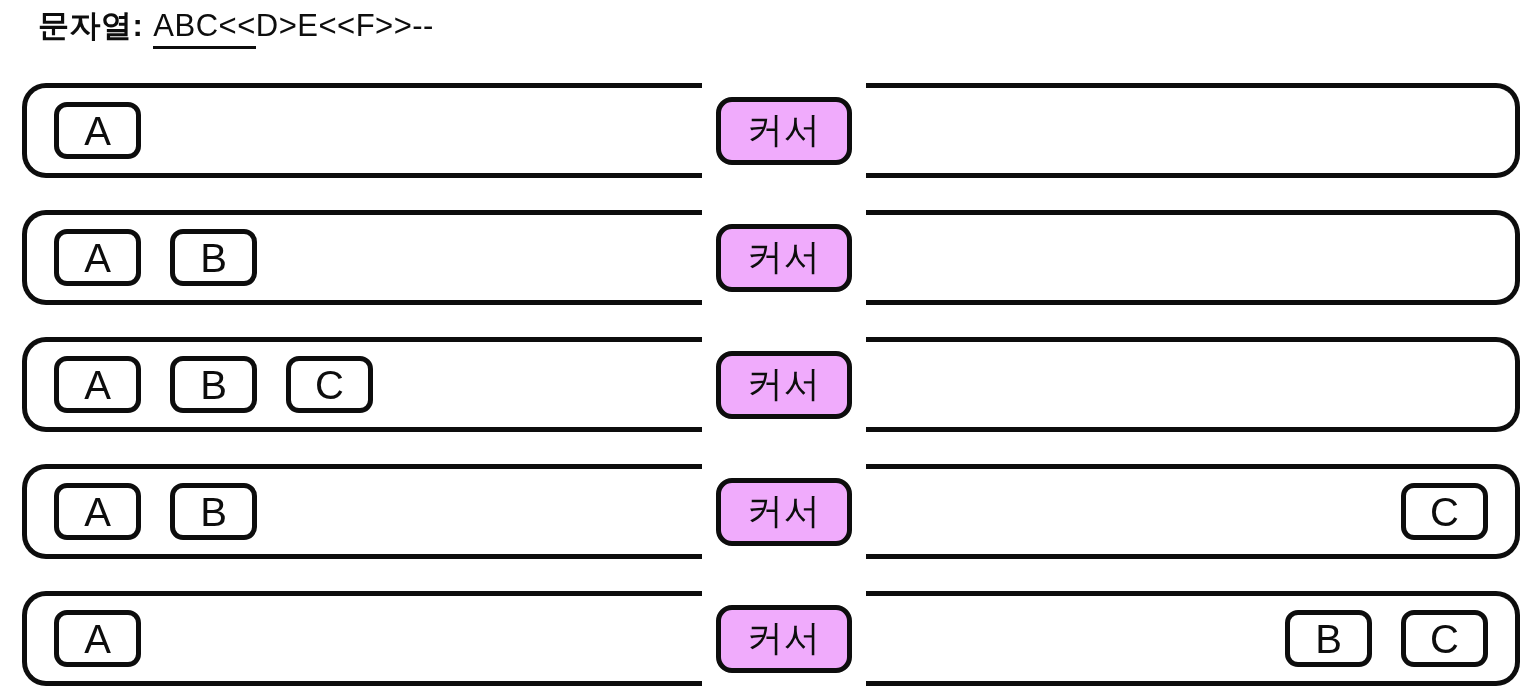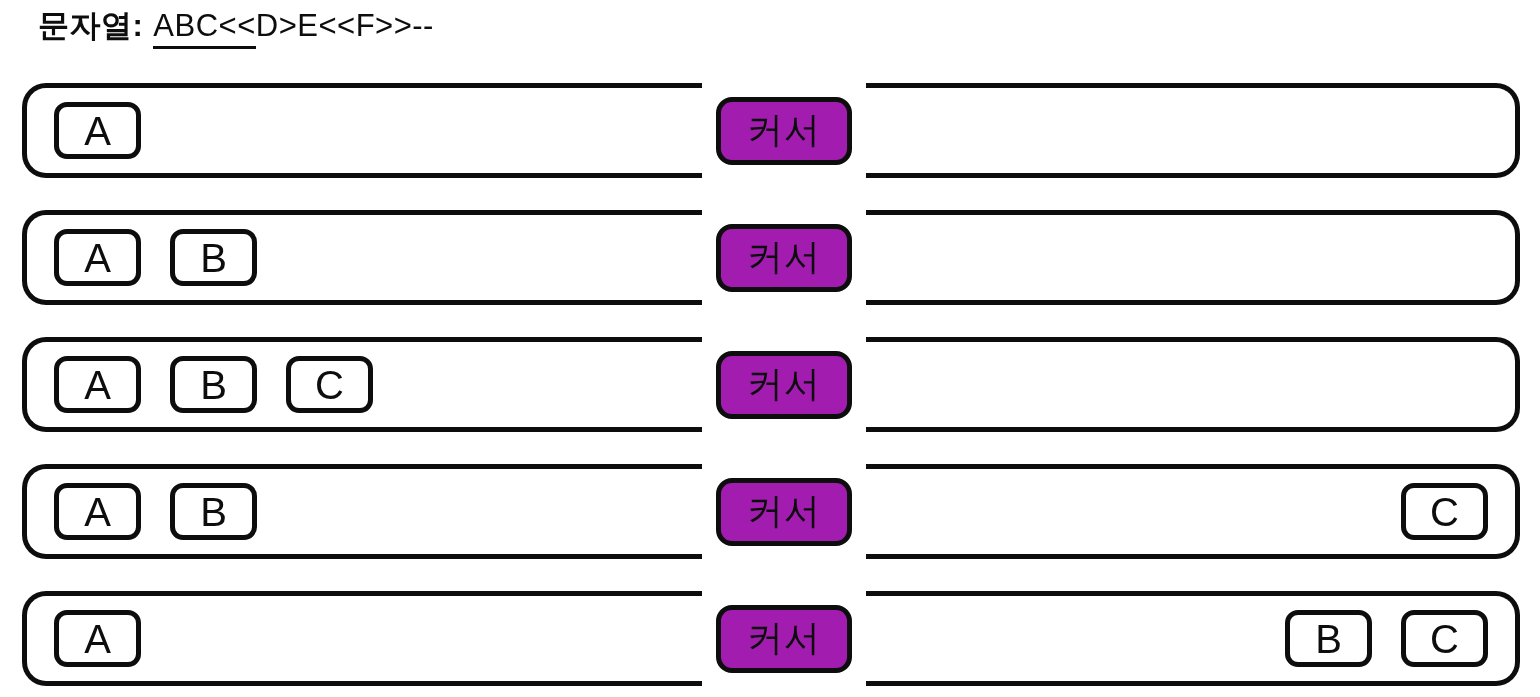--- a/index.html
+++ b/index.html
@@ -74,21 +74,21 @@
     padding-right: 27px;
     justify-content: flex-end;
   }
   .cursor-box {
     box-sizing: border-box;
     flex: 0 0 136px;
     height: 68px;
     margin: 0 14px;
     border: 5px solid #0d0d0d;
     border-radius: 16px;
-    background: #a21caf;
+    background: #f0abfc;
     display: flex;
     align-items: center;
     justify-content: center;
     font-size: 36px;
     letter-spacing: 1px;
   }
   .char-box {
     box-sizing: border-box;
     width: 87px;
     height: 57px;

